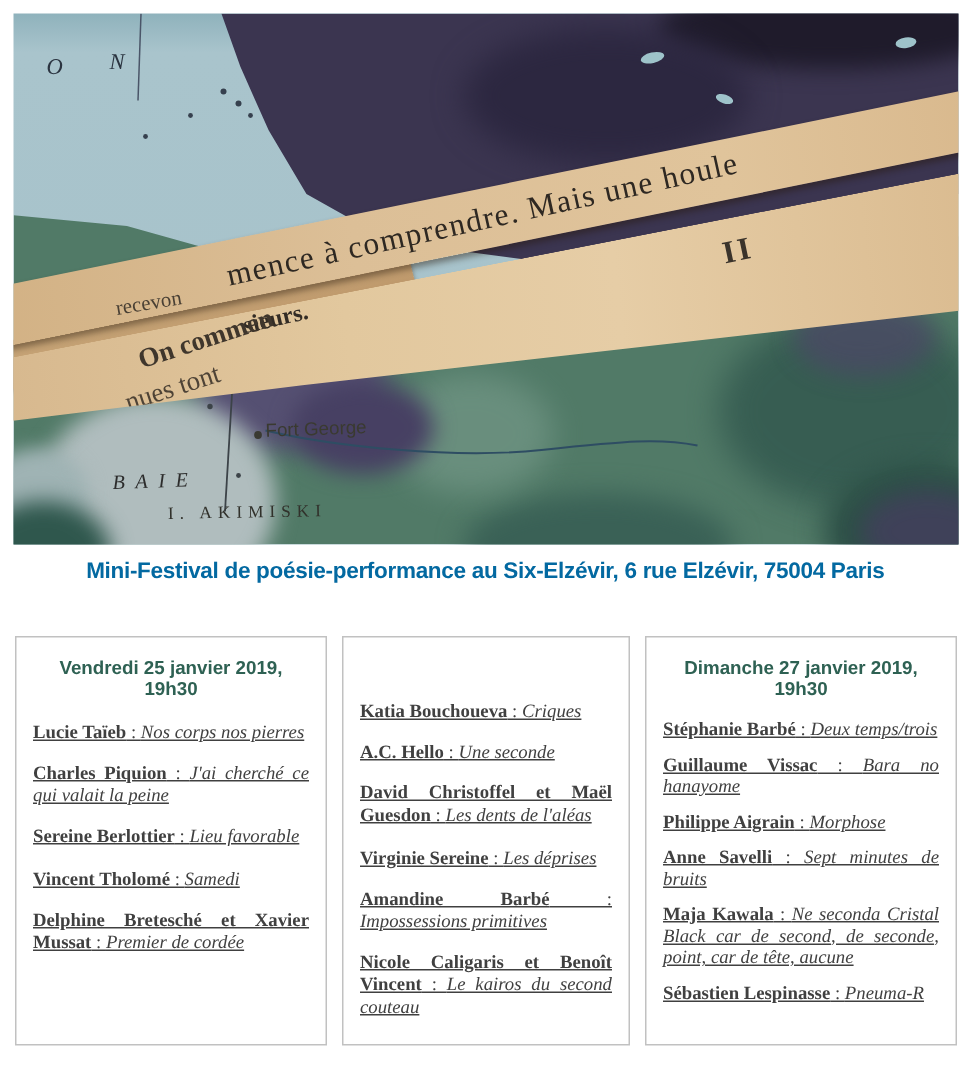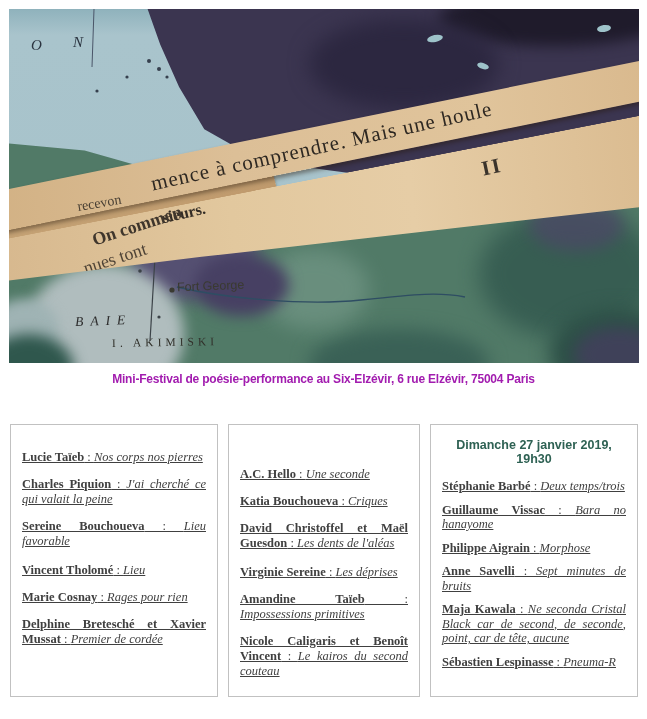--- a/index.html
+++ b/index.html
@@ -74,21 +74,21 @@
   .pd-sieurs{left:185px;top:0px;font-weight:bold;font-size:16px;transform:rotate(-2deg);
       color:#332c25;}
   .pd-num{left:508px;top:10px;font-weight:bold;font-size:21px;letter-spacing:2px;
       transform:rotate(-1deg);color:#3a332b;}
   .pd-f1{left:112px;top:2px;font-size:18px;font-weight:bold;transform:rotate(-7deg);
       color:#3f362c;}
   .pd-f2{left:98px;top:30px;font-size:18px;transform:rotate(-7deg);color:#3f362c;opacity:.9;}
 
   
   .title{position:absolute;left:0;top:372px;width:647px;text-align:center;
-      font-weight:bold;font-size:12px;letter-spacing:-0.2px;color:#a21caf;}
+      font-weight:bold;font-size:15px;letter-spacing:-0.2px;color:#0369a1;}
 
   
   .cols{position:absolute;left:10px;top:424px;display:flex;gap:10px;}
   .col{box-sizing:border-box;width:208px;height:273px;border:1px solid #c1c1c1;
       background:#fff;padding:10px 11px;}
   .col.mid{width:192px;}
   .col h2{margin:3px 0 0;font-size:12.5px;font-weight:bold;text-align:center;color:#2e6153;
       font-family:"Liberation Sans",sans-serif;}
   .entries{margin-top:15px;}
   .col.mid .entries{margin-top:32px;}
@@ -159,37 +159,37 @@
       <span class="pa-frag">recevon</span>
       <span class="pa-main">mence à comprendre. Mais une houle</span>
     </div>
   </div>
 
   <div class="title">Mini-Festival de poésie-performance au Six-Elzévir, 6 rue Elzévir, 75004 Paris</div>
 
   <div class="cols">
 
     <section class="col">
+      <h2>Vendredi 25 janvier 2019, 19h30</h2>
       <div class="entries">
         <p class="entry"><strong>Lucie Taïeb</strong><span class="sep"> : </span><em>Nos corps nos pierres</em></p>
         <p class="entry"><strong>Charles Piquion</strong><span class="sep"> : </span><em>J'ai cherché ce qui valait la peine</em></p>
-        <p class="entry"><strong>Sereine Bouchoueva</strong><span class="sep"> : </span><em>Lieu favorable</em></p>
-        <p class="entry gap-lg"><strong>Vincent Tholomé</strong><span class="sep"> : </span><em>Lieu</em></p>
-        <p class="entry gap-md"><strong>Marie Cosnay</strong><span class="sep"> : </span><em>Rages pour rien</em></p>
+        <p class="entry"><strong>Sereine Berlottier</strong><span class="sep"> : </span><em>Lieu favorable</em></p>
+        <p class="entry gap-lg"><strong>Vincent Tholomé</strong><span class="sep"> : </span><em>Samedi</em></p>
         <p class="entry"><strong>Delphine Bretesché et Xavier Mussat</strong><span class="sep"> : </span><em>Premier de cordée</em></p>
       </div>
     </section>
 
     <section class="col mid">
       <div class="entries">
+        <p class="entry"><strong>Katia Bouchoueva</strong><span class="sep"> : </span><em>Criques</em></p>
         <p class="entry"><strong>A.C. Hello</strong><span class="sep"> : </span><em>Une seconde</em></p>
-        <p class="entry"><strong>Katia Bouchoueva</strong><span class="sep"> : </span><em>Criques</em></p>
         <p class="entry"><strong>David Christoffel et Maël Guesdon</strong><span class="sep"> : </span><em>Les dents de l'aléas</em></p>
         <p class="entry gap-lg"><strong>Virginie Sereine</strong><span class="sep"> : </span><em>Les déprises</em></p>
-        <p class="entry"><strong>Amandine Taïeb</strong><span class="sep"> : </span><em>Impossessions primitives</em></p>
+        <p class="entry"><strong>Amandine Barbé</strong><span class="sep"> : </span><em>Impossessions primitives</em></p>
         <p class="entry"><strong>Nicole Caligaris et Benoît Vincent</strong><span class="sep"> : </span><em>Le kairos du second couteau</em></p>
       </div>
     </section>
 
     <section class="col last">
       <h2>Dimanche 27 janvier 2019, 19h30</h2>
       <div class="entries">
         <p class="entry"><strong>Stéphanie Barbé</strong><span class="sep"> : </span><em>Deux temps/trois</em></p>
         <p class="entry"><strong>Guillaume Vissac</strong><span class="sep"> : </span><em>Bara no hanayome</em></p>
         <p class="entry"><strong>Philippe Aigrain</strong><span class="sep"> : </span><em>Morphose</em></p>

